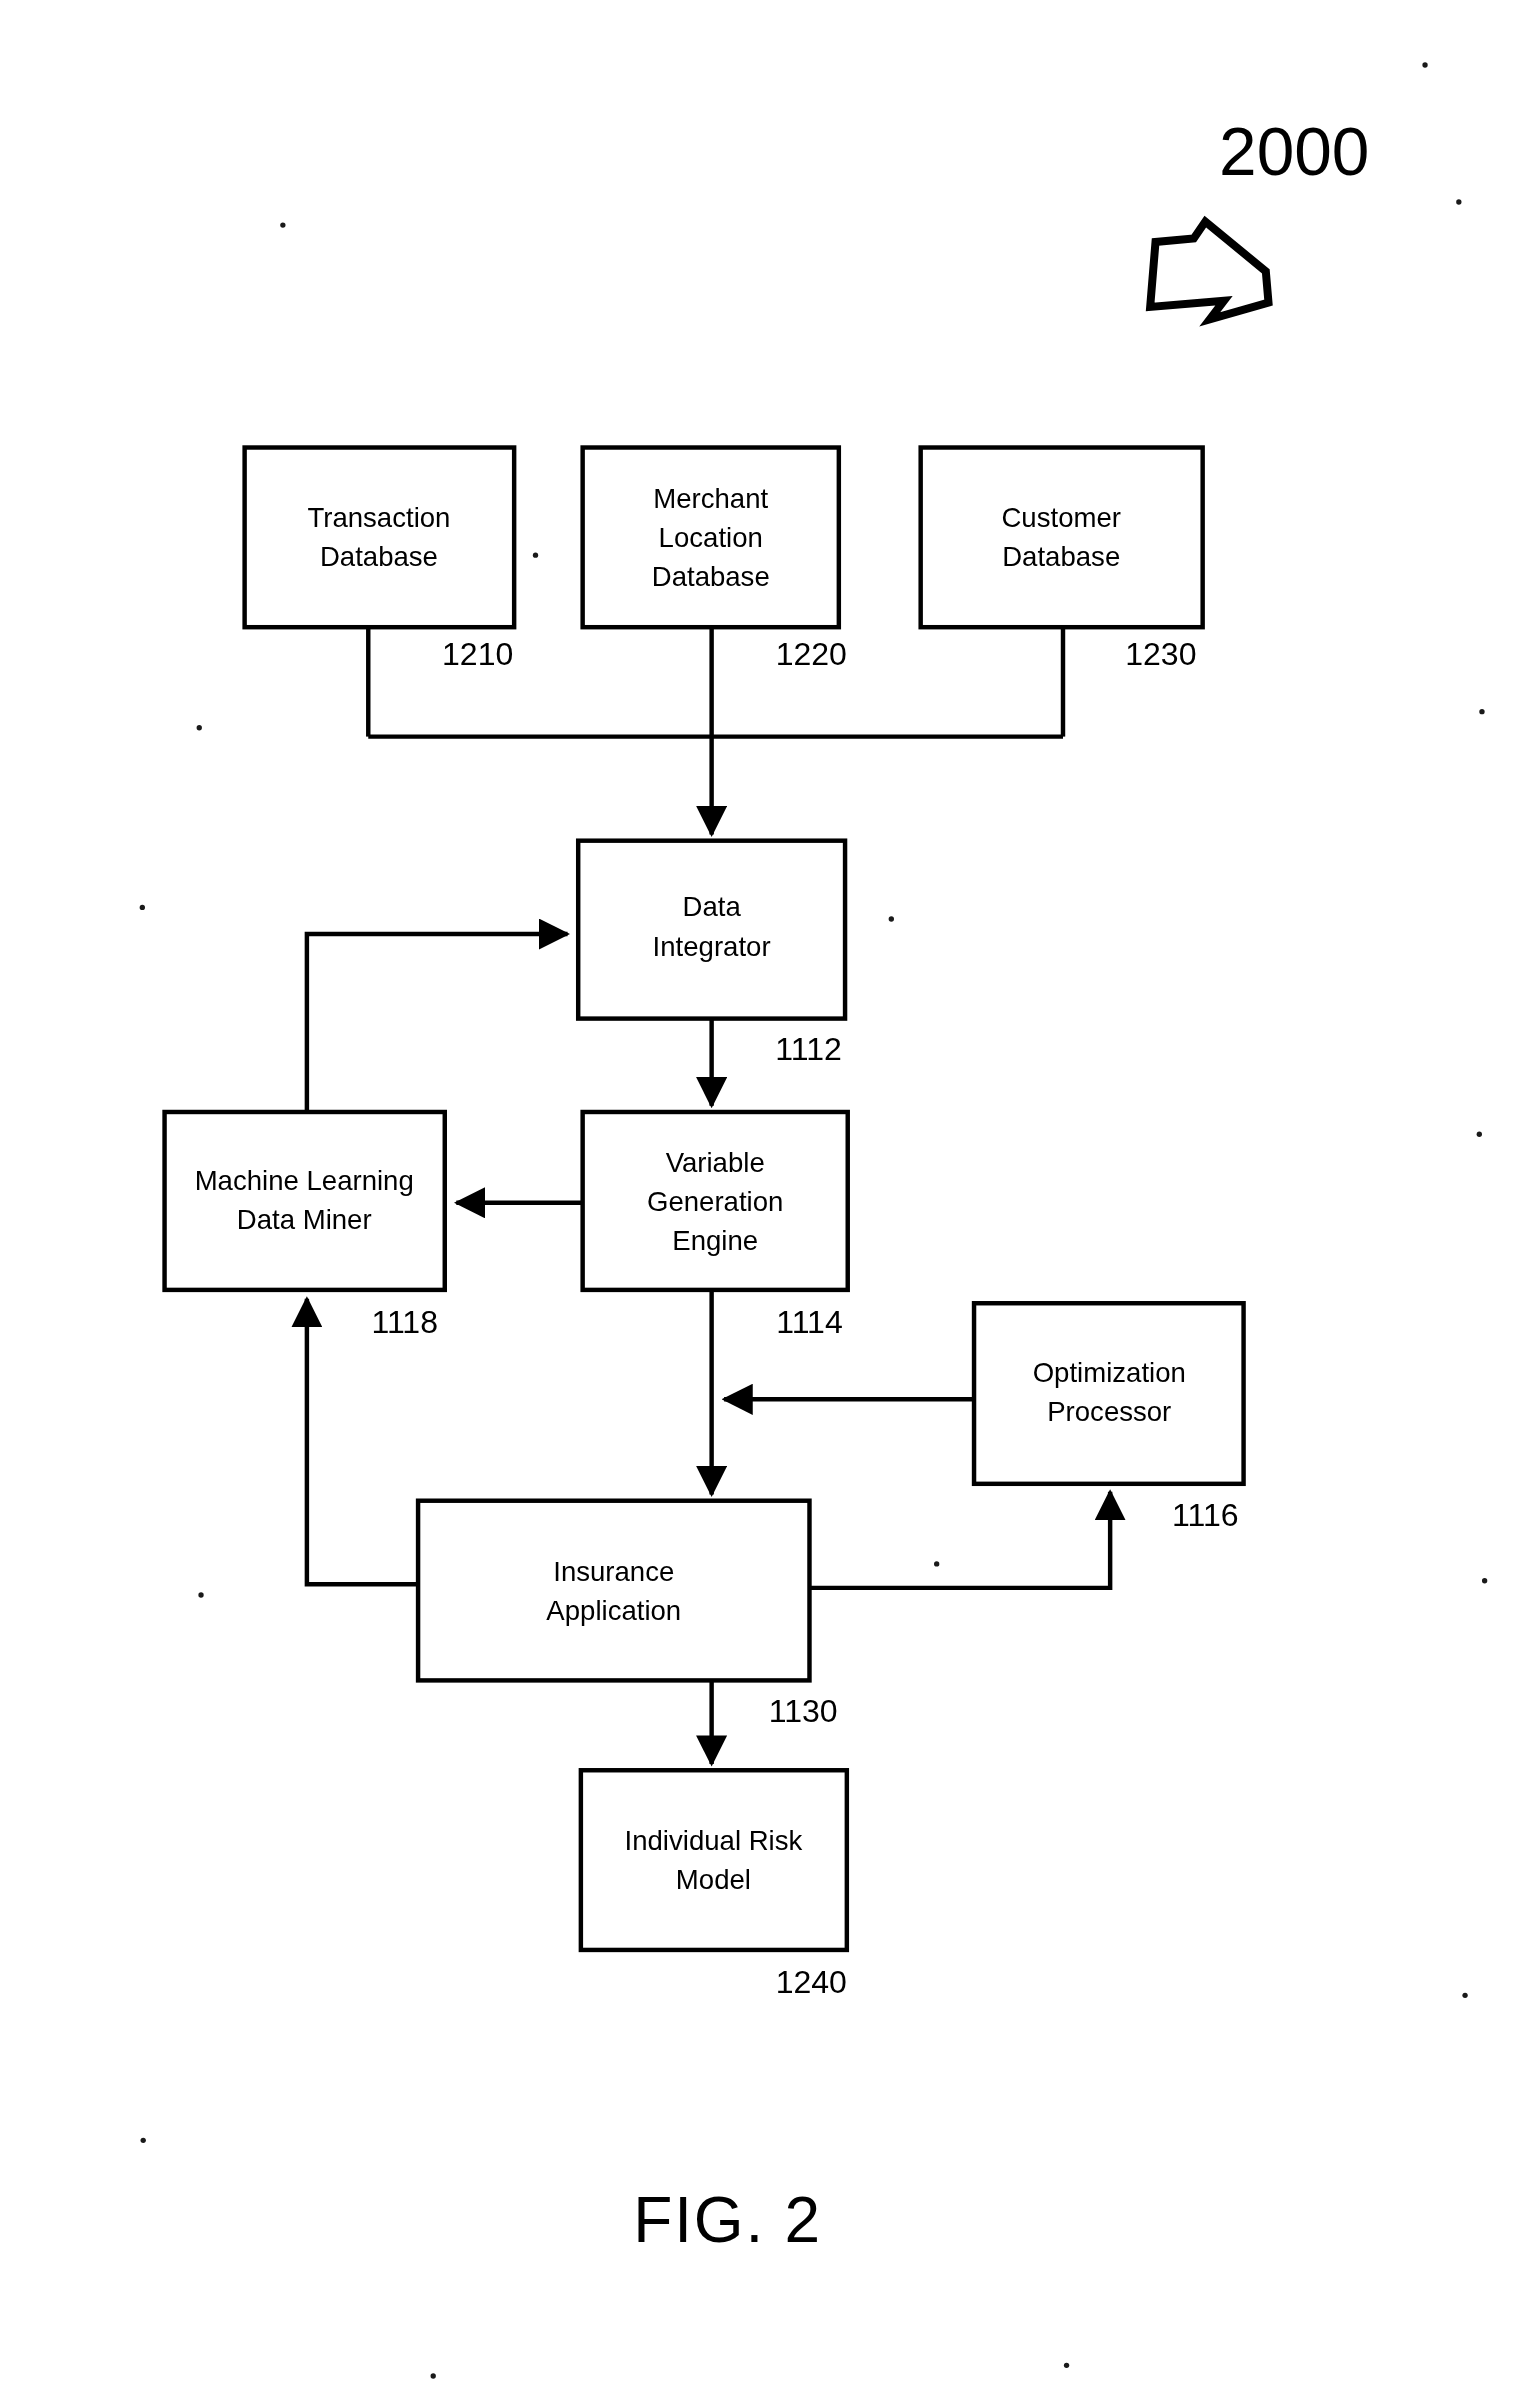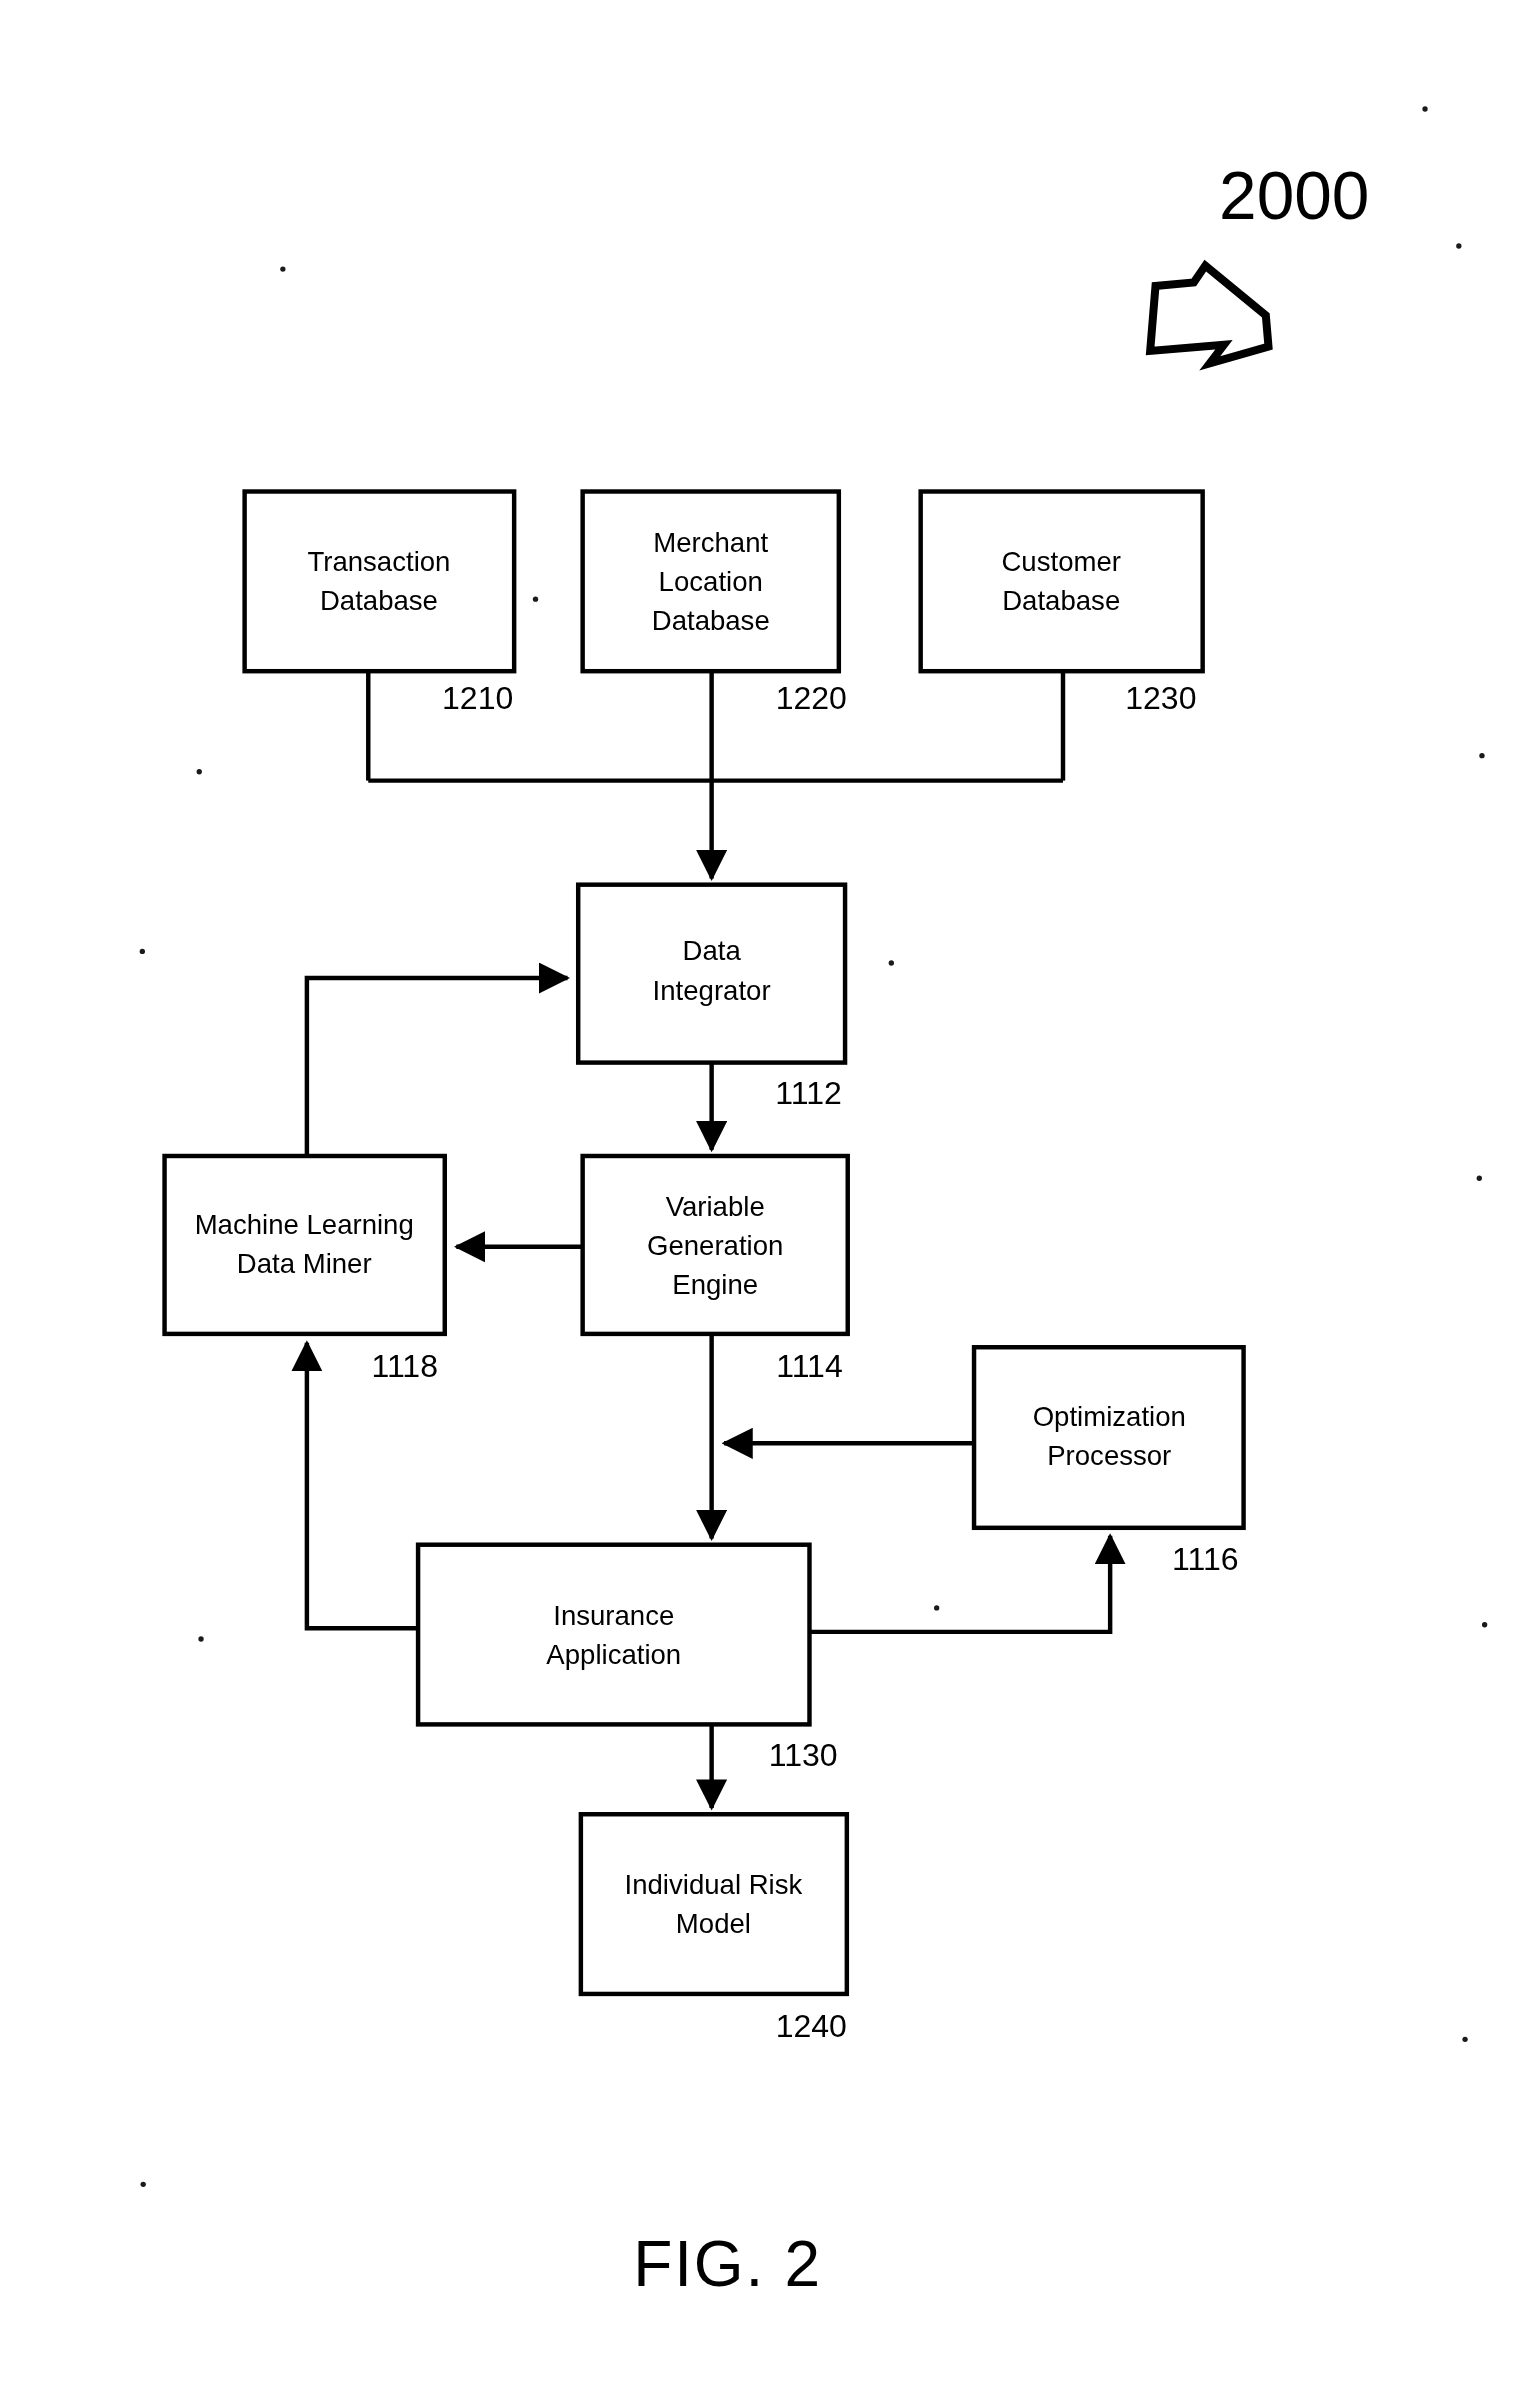--- a/index.html
+++ b/index.html
@@ -14,21 +14,20 @@
     font-family: "Liberation Sans", sans-serif;
     color: #000000;
     overflow: hidden;
   }
   #figure-root {
     position: absolute;
     left: 0;
     top: 0;
     width: 1522px;
     height: 1962px;
-    margin-top: 44px;
   }
   svg.diagram {
     display: block;
     width: 1522px;
     height: 2401px;
   }
   .box-rect {
     fill: #ffffff;
     stroke: #000000;
     stroke-width: 5;

